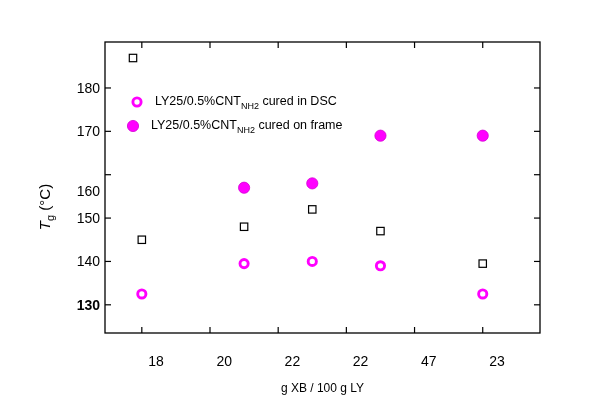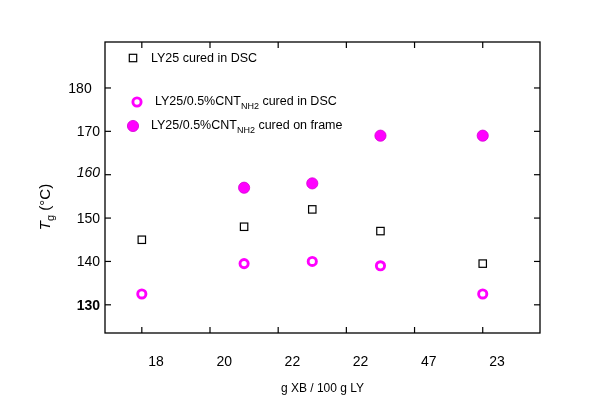--- a/index.html
+++ b/index.html
@@ -82,39 +82,38 @@
     </svg>
 
   <div class="ylabel"><i>T</i><sub>g</sub><span> (°C)</span></div>
 
   <div class="xlabel">g XB / 100 g LY</div>
 
   <div id="yticklabels">
       <div class="ticklabel ytick" style="left: 60px; top: 296.811px; font-weight: bold;">130</div>
       <div class="ticklabel ytick" style="left: 60px; top: 253.443px;">140</div>
       <div class="ticklabel ytick" style="left: 60px; top: 210.075px;">150</div>
-      <div class="ticklabel ytick" style="left: 60px; top: 164px; font-style: italic;">160</div>
+      <div class="ticklabel ytick" style="left: 60px; top: 183px;">160</div>
       <div class="ticklabel ytick" style="left: 60px; top: 123.338px;">170</div>
-      <div class="ticklabel ytick" style="left: 60px; top: 79.9702px; text-align: center;">180</div>
+      <div class="ticklabel ytick" style="left: 60px; top: 79.9702px;">180</div>
     </div>
   <div id="xticklabels">
       <div class="ticklabel xtick" style="left: 119.818px; top: 353px;">18</div>
       <div class="ticklabel xtick" style="left: 188px; top: 353px;">20</div>
       <div class="ticklabel xtick" style="left: 256.182px; top: 353px;">22</div>
       <div class="ticklabel xtick" style="left: 324.364px; top: 353px;">22</div>
       <div class="ticklabel xtick" style="left: 392.545px; top: 353px;">47</div>
       <div class="ticklabel xtick" style="left: 460.727px; top: 353px;">23</div>
     </div>
 
   <div class="legend">
       <div class="legend-row" style="left: 0px; top: 3px;">
         <span class="legend-marker"><svg width="18" height="16">
             <rect x="5.3" y="4.3" width="7.4" height="7.4" fill="#fff" stroke="#000" stroke-width="1.2"></rect>
           </svg></span>
-        <span class="legend-label"><span>LY25 cured in DSC</span></span>
       </div>
       <div class="legend-row" style="left: 0px; top: 26px;">
         <span class="legend-marker"><svg width="18" height="16"></svg></span>
       </div>
       <div class="legend-row" style="left: 4px; top: 47px;">
         <span class="legend-marker"><svg width="18" height="16">
             <circle cx="9" cy="8" r="4.1" fill="#fff" stroke="#ff00ff" stroke-width="2.9"></circle>
           </svg></span>
         <span class="legend-label"><span>LY25/0.5%CNT</span><sub>NH2</sub><span> cured in DSC</span></span>
       </div>

